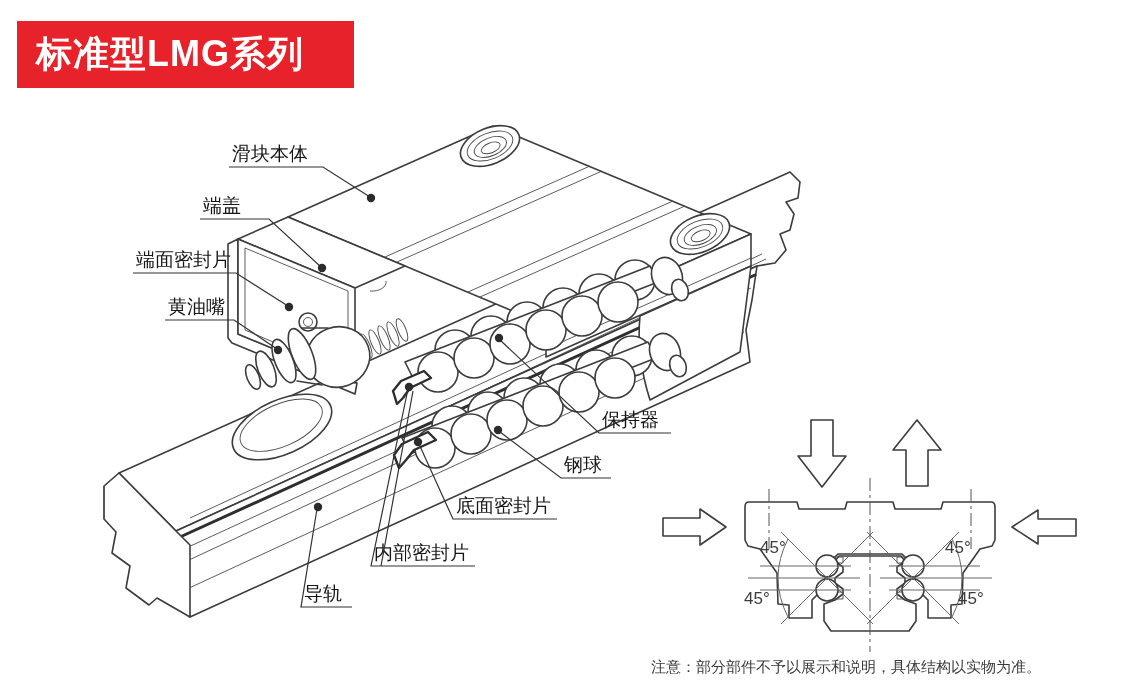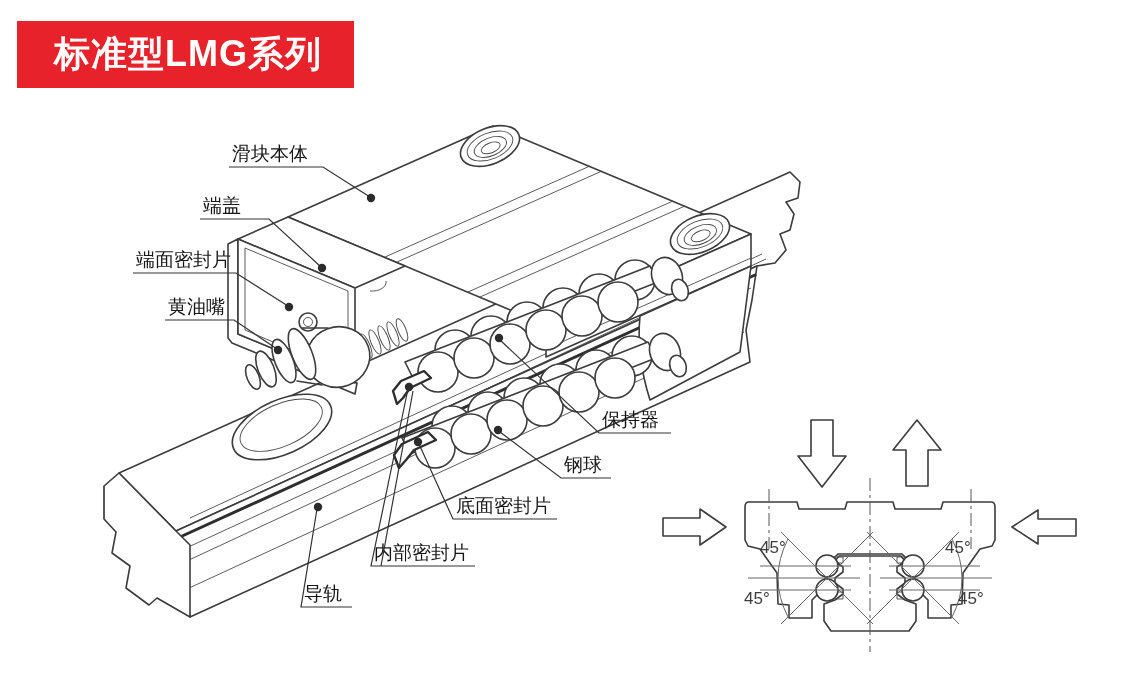--- a/index.html
+++ b/index.html
@@ -1,19 +1,19 @@
 <!DOCTYPE html>
 <html><head>
 <meta charset="utf-8">
 <style>
   html,body{margin:0;padding:0;background:#ffffff;}
   .stage{position:relative;width:1130px;height:696px;background:#ffffff;overflow:hidden;
          font-family:"Liberation Sans","DejaVu Sans",sans-serif;}
   .banner{position:absolute;left:17px;top:21px;width:337px;height:67px;
-          display:flex;align-items:center;padding-left:37px;box-sizing:border-box;}
+          display:flex;align-items:center;padding-left:19px;box-sizing:border-box;}
   .banner span{color:#ffffff;font-size:36px;font-weight:bold;letter-spacing:1px;}
   .note{position:absolute;left:651px;top:658px;font-size:15px;color:#3a3a3a;font-weight:500;}
   svg{position:absolute;left:0;top:0;}
   svg text.part-label{font-size:19px;fill:#161616;font-weight:500;}
   svg text.angle{font-size:17px;fill:#3c3c3c;}
   .ln{stroke:#3c3c3c;stroke-width:1.6;fill:none;stroke-linejoin:round;stroke-linecap:round;}
   .lnw{stroke:#3c3c3c;stroke-width:1.6;fill:#ffffff;stroke-linejoin:round;}
   .thin{stroke:#4a4a4a;stroke-width:0.9;fill:none;}
   .thick{stroke:#2e2e2e;stroke-width:3;fill:none;stroke-linecap:round;}
   .seal{stroke:#2e2e2e;stroke-width:2.4;fill:#ffffff;stroke-linejoin:round;}
@@ -259,13 +259,14 @@
         <path class="ann" d="M867,624 L959,532"></path>
       <path class="ann" d="M952,539 Q972,578 952,617"></path>
 
       <text class="angle" x="760" y="553">45°</text>
       <text class="angle" x="744" y="604">45°</text>
       <text class="angle" x="945" y="553">45°</text>
       <text class="angle" x="958" y="604">45°</text>
     </g>
   </svg>
 
+  <div class="note">注意：部分部件不予以展示和说明，具体结构以实物为准。</div>
 </div>
 
 </body></html>

